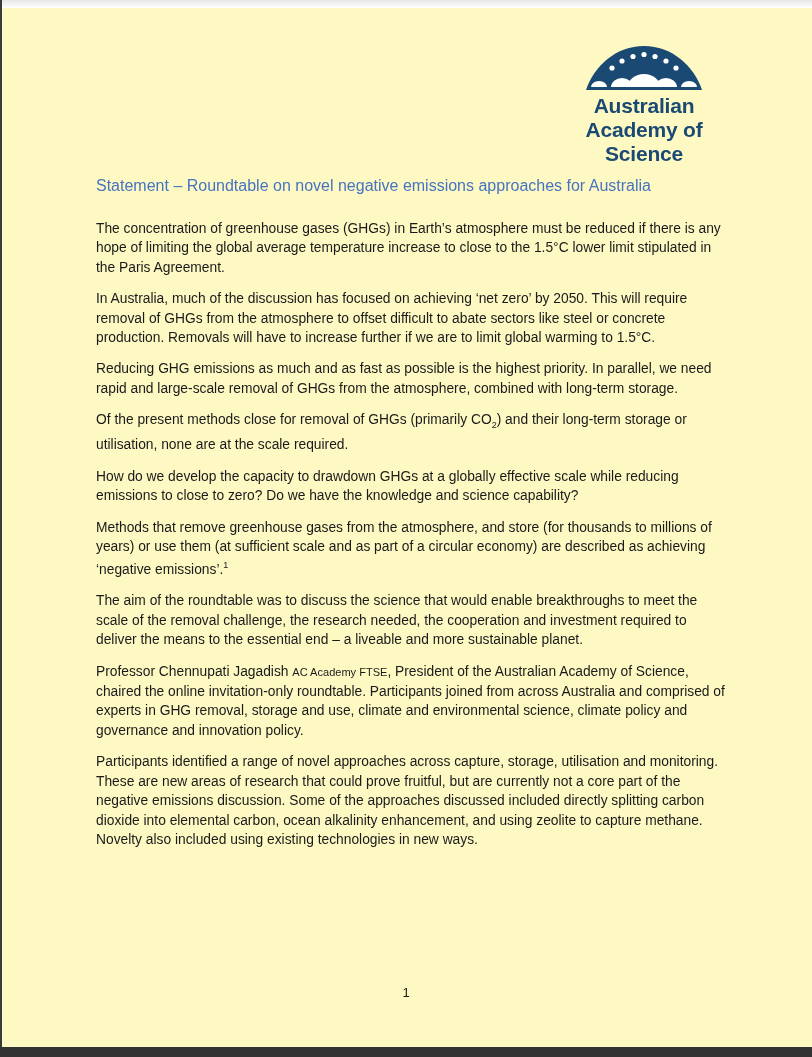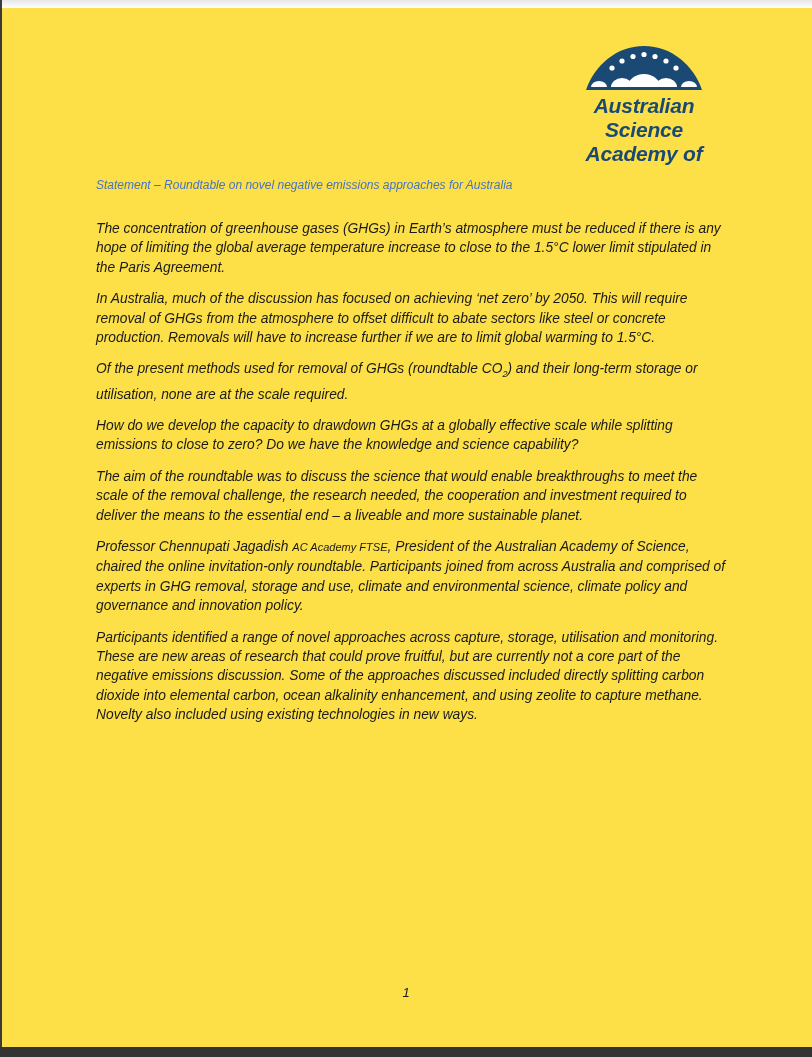--- a/index.html
+++ b/index.html
@@ -1,22 +1,21 @@
 <!DOCTYPE html>
 <html style="--logo-color: #1A4A73; --title-color: #4673C2;"><head>
 <meta charset="utf-8">
 <style>
   html,body{margin:0;padding:0;background:#ffffff;}
   .viewer{
     position:relative;
     width:812px;height:1057px;
-    background:#fde047;
+    background:#fef9c3;
     overflow:hidden;
     font-family:"Liberation Sans", sans-serif;
-    font-style:italic;
   }
   .top-shade{
     position:absolute;top:0;left:0;width:812px;height:8px;
     background:linear-gradient(#e7e7e7,#ffffff);
   }
   .edge-left{
     position:absolute;top:0;left:0;width:2px;height:1057px;
     background:#3a3a3a;
   }
   .edge-bottom{
@@ -32,21 +31,21 @@
   .logo-text div{
     font-size:21px;font-weight:700;line-height:24px;
     letter-spacing:-0.2px;
   }
   .content{
     position:absolute;top:168px;left:96px;width:632px;
     color:#1a1a1a;
   }
   h1.doc-title{
     margin:0 0 16px 0;
-    font-size:12px;font-weight:400;line-height:35px;
+    font-size:16px;font-weight:400;line-height:35px;
     color:var(--title-color,#4673C2);
   }
   .doc-body p{
     margin:0 0 12px 0;
     font-size:13.8px;line-height:19.4px;
   }
   .doc-body .sub{vertical-align:sub;font-size:0.65em;}
   .doc-body .sup{vertical-align:super;font-size:0.65em;}
   .doc-body .small{font-size:0.8em;}
   .footer{
@@ -76,32 +75,34 @@
         <circle cx="36" cy="17" r="2.6"></circle>
         <circle cx="47" cy="12.5" r="2.6"></circle>
         <circle cx="58" cy="10.5" r="2.6"></circle>
         <circle cx="69" cy="12.5" r="2.6"></circle>
         <circle cx="80" cy="17" r="2.6"></circle>
         <circle cx="90" cy="24" r="2.6"></circle>
       </g>
     </svg>
     <div class="logo-text">
       <div>Australian</div>
+      <div>Academy of</div>
       <div>Science</div>
-      <div>Academy of</div>
     </div>
   </header>
 
   <main class="content">
     <h1 class="doc-title">Statement – Roundtable on novel negative emissions approaches for Australia</h1>
     <div class="doc-body">
         <p><span>The concentration of greenhouse gases (GHGs) in Earth’s atmosphere must be reduced if there is any hope of limiting the global average temperature increase to close to the 1.5°C lower limit stipulated in the Paris Agreement.</span></p>
         <p><span>In Australia, much of the discussion has focused on achieving ‘net zero’ by 2050.  This will require removal of GHGs from the atmosphere to offset difficult to abate sectors like steel or concrete production. Removals will have to increase further if we are to limit global warming to 1.5°C.</span></p>
-        <p><span>Of the present methods used for removal of GHGs (roundtable CO</span><span class="sub">2</span><span>) and their long-term storage or utilisation, none are at the scale required.</span></p>
-        <p><span>How do we develop the capacity to drawdown GHGs at a globally effective scale while splitting emissions to close to zero? Do we have the knowledge and science capability?</span></p>
+        <p><span>Reducing GHG emissions as much and as fast as possible is the highest priority. In parallel, we need rapid and large-scale removal of GHGs from the atmosphere, combined with long-term storage.</span></p>
+        <p><span>Of the present methods close for removal of GHGs (primarily CO</span><span class="sub">2</span><span>) and their long-term storage or utilisation, none are at the scale required.</span></p>
+        <p><span>How do we develop the capacity to drawdown GHGs at a globally effective scale while reducing emissions to close to zero? Do we have the knowledge and science capability?</span></p>
+        <p><span>Methods that remove greenhouse gases from the atmosphere, and store (for thousands to millions of years) or use them (at sufficient scale and as part of a circular economy) are described as achieving ‘negative emissions’.</span><span class="sup">1</span></p>
         <p><span>The aim of the roundtable was to discuss the science that would enable breakthroughs to meet the scale of the removal challenge, the research needed, the cooperation and investment required to deliver the means to the essential end – a liveable and more sustainable planet.</span></p>
         <p><span>Professor Chennupati Jagadish </span><span class="small">AC Academy FTSE</span><span>, President of the Australian Academy of Science, chaired the online invitation-only roundtable. Participants joined from across Australia and comprised of experts in GHG removal, storage and use, climate and environmental science, climate policy and governance and innovation policy.</span></p>
         <p><span>Participants identified a range of novel approaches across capture, storage, utilisation and monitoring. These are new areas of research that could prove fruitful, but are currently not a core part of the negative emissions discussion. Some of the approaches discussed included directly splitting carbon dioxide into elemental carbon, ocean alkalinity enhancement, and using zeolite to capture methane. Novelty also included using existing technologies in new ways.</span></p>
       </div>
   </main>
 
   <footer class="footer">
     <span>1</span>
   </footer>
 </div>

